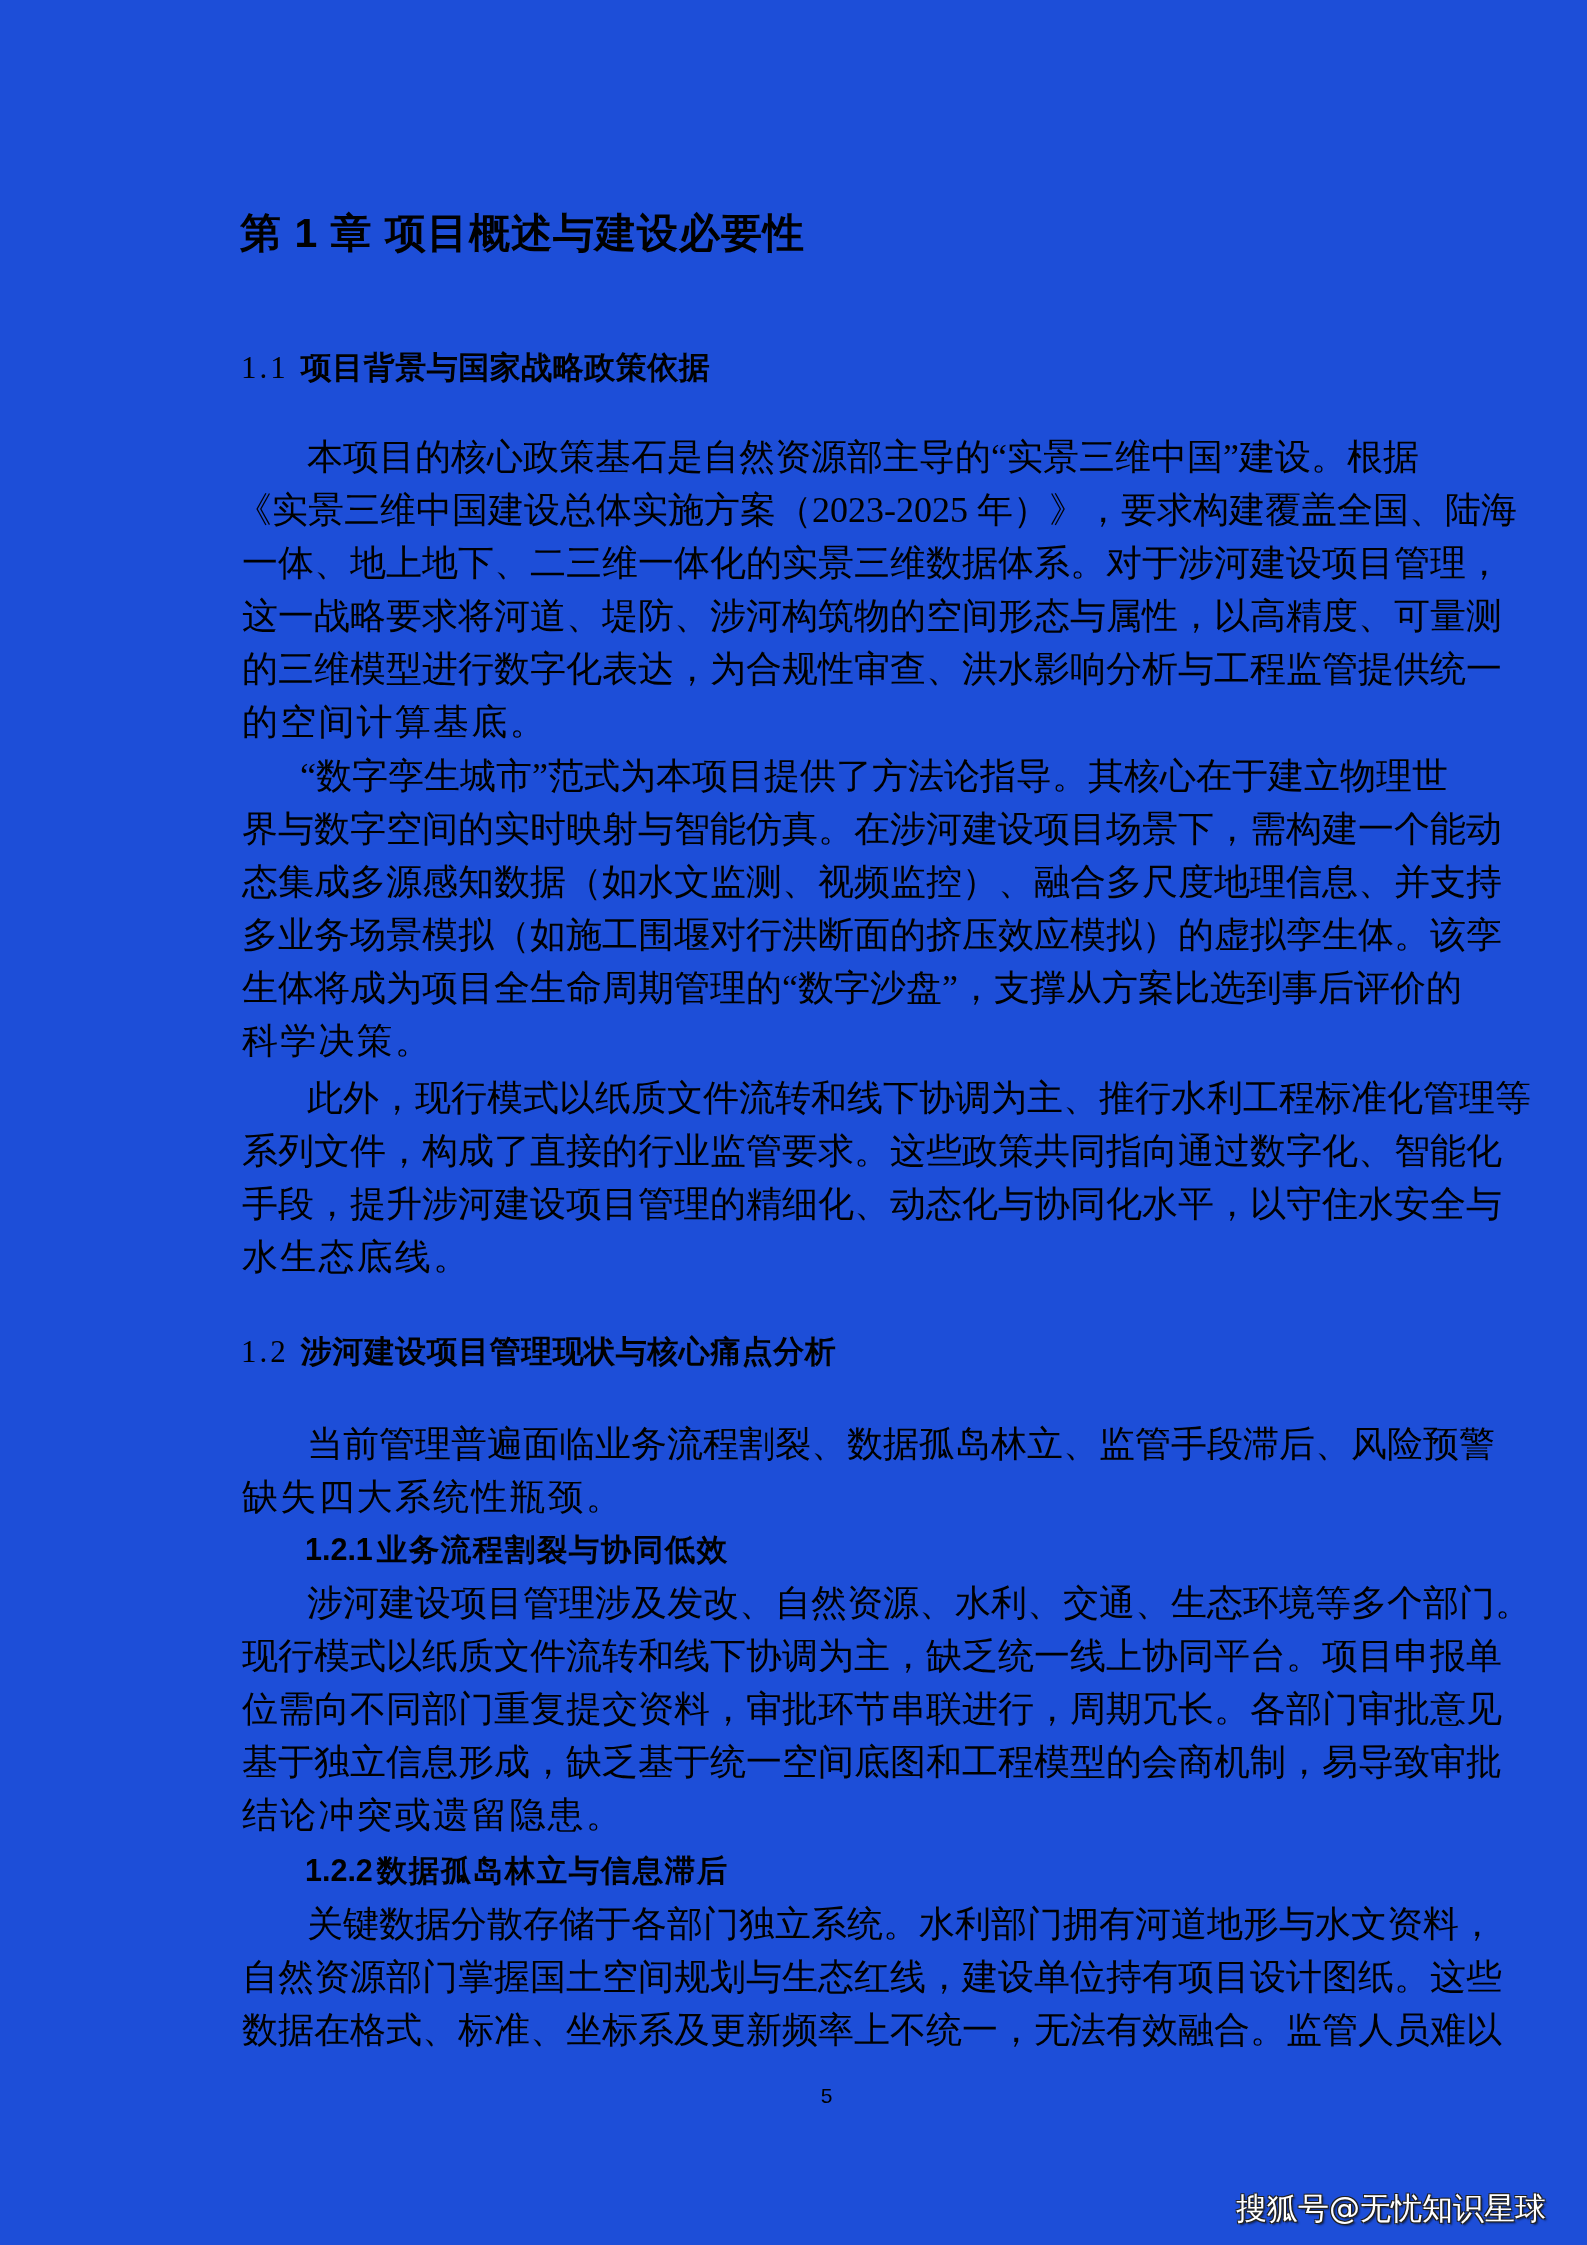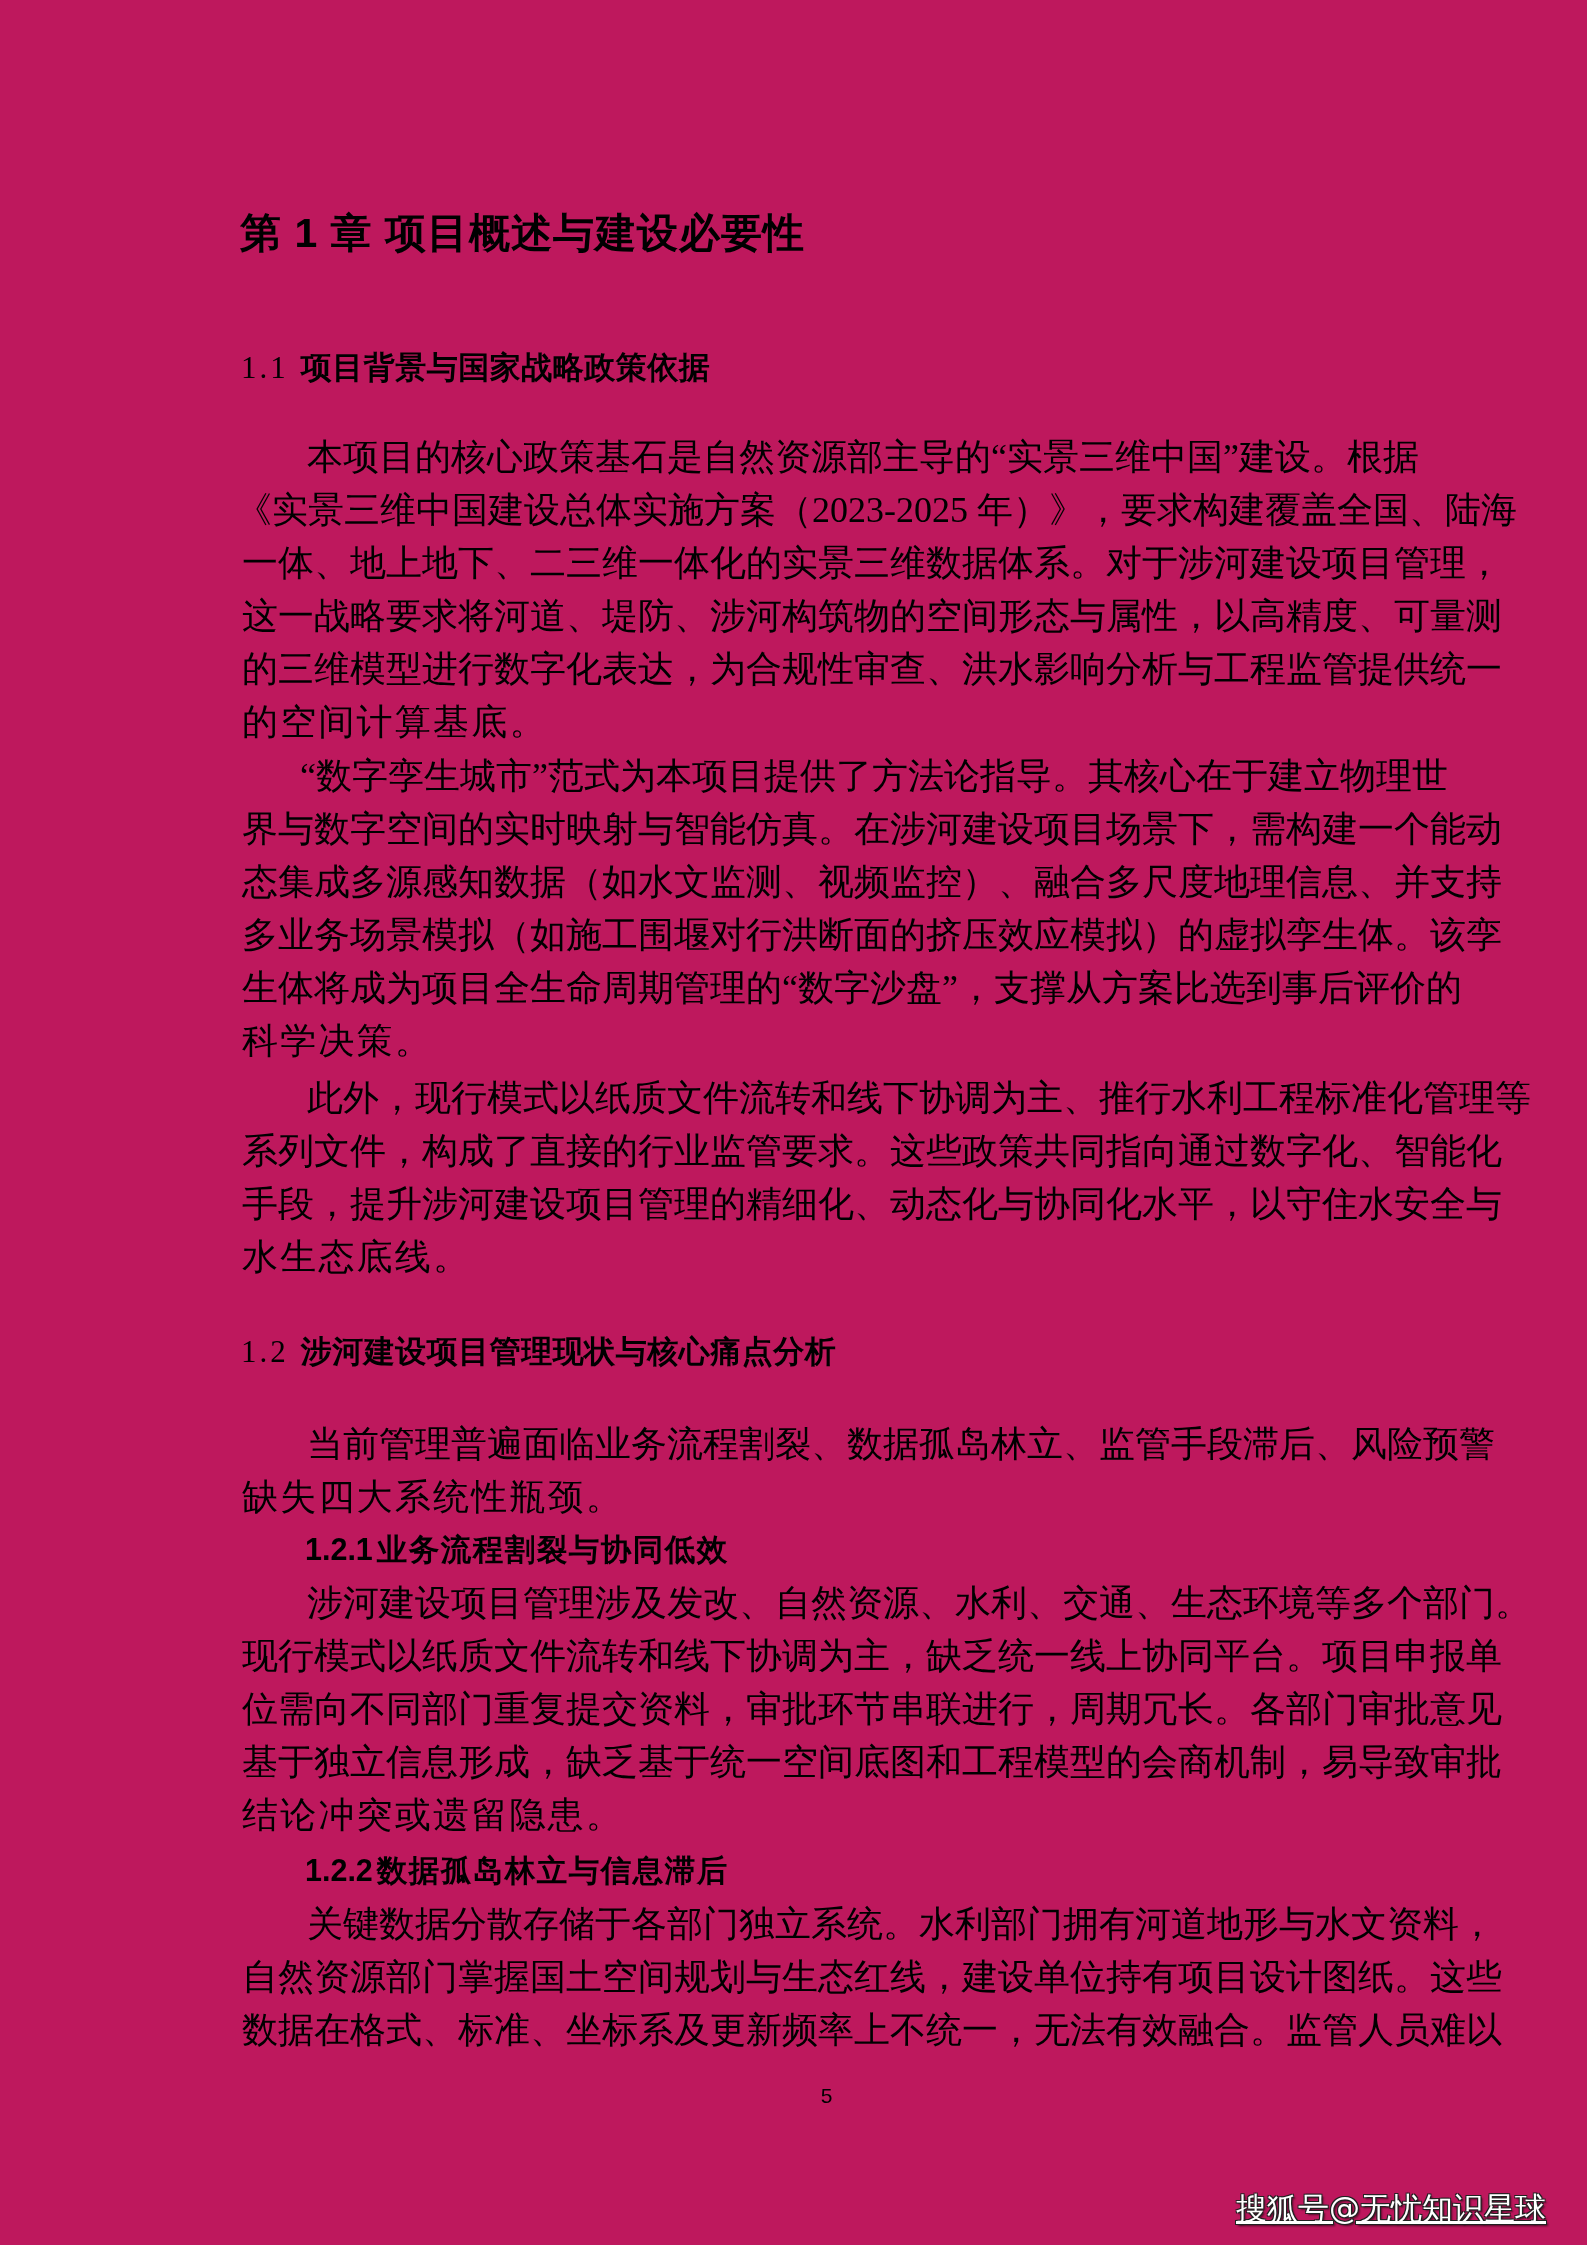--- a/index.html
+++ b/index.html
@@ -1,17 +1,17 @@
 <!DOCTYPE html>
 <html><head>
 <meta charset="utf-8">
 <style>
   html, body { margin: 0; padding: 0; background: #ffffff; }
   body { width: 1587px; height: 2245px; position: relative; overflow: hidden; color: #000; }
-  .page { position: absolute; left: 0; top: 0; width: 1587px; height: 2245px; background: #be185d; }
+  .page { position: absolute; left: 0; top: 0; width: 1587px; height: 2245px; background: #1d4ed8; }
   .line {
     position: absolute; left: 242px; width: 1105px; height: 53px; line-height: 53px;
     font-family: Liberation Serif, serif; font-size: 36px;
     white-space: nowrap; text-align: justify; text-align-last: justify;
   }
   .line.indent { left: 307px; width: 1040px; }
   .line.last { text-align: left; text-align-last: left; letter-spacing: 2.2px; }
   .chapter {
     position: absolute; left: 240px; top: 205px; height: 56px; line-height: 56px;
     font-family: "Liberation Sans", "DejaVu Sans", sans-serif; font-weight: bold; font-size: 41px; letter-spacing: 1px;
@@ -28,21 +28,20 @@
   .h3 .num { font-family: "Liberation Sans", "DejaVu Sans", sans-serif; font-weight: bold; margin-right: 4px; letter-spacing: 0; }
   .pagenum {
     position: absolute; left: 0; width: 1653px; top: 2082px; text-align: center;
     font-family: "Liberation Sans", "DejaVu Sans", sans-serif; font-size: 21px; line-height: 28px;
   }
   .watermark {
     position: absolute; left: 1236px; top: 2188px; height: 40px; line-height: 40px;
     font-family: "DejaVu Sans", "Liberation Sans", sans-serif; font-size: 31px; color: #ffffff;
     text-shadow: 1px 1px 0 #222, -1px -1px 0 #222, 1px -1px 0 #222, -1px 1px 0 #222, 2px 2px 2px rgba(0,0,0,0.6);
     letter-spacing: 0px;
-    text-decoration: underline;
   }
 </style>
 </head>
 <body>
 
 <div class="page">
 
   <div class="chapter">第 1 章  项目概述与建设必要性</div>
 
   <div class="h2" style="top:346px">

